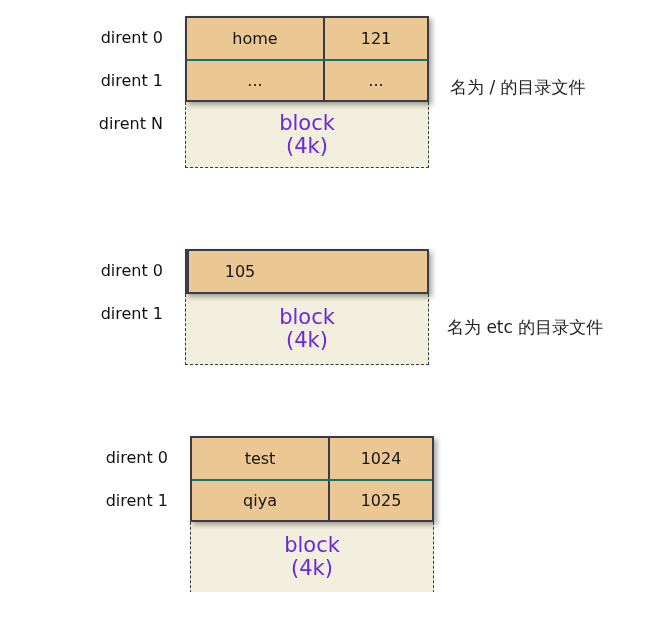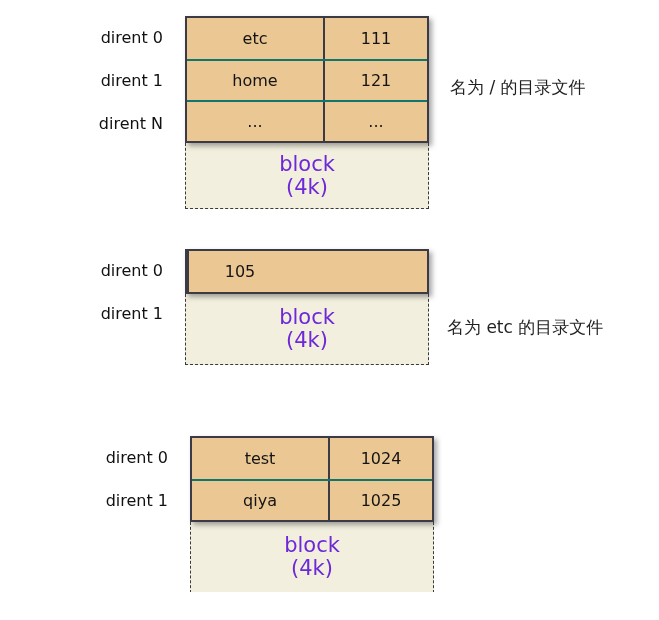--- a/index.html
+++ b/index.html
@@ -101,24 +101,20 @@
 
   <div class="group" style="left:65px; top:16px;">
     <div class="label-col">
       <div class="dirent-label">dirent 0</div>
       <div class="dirent-label">dirent 1</div>
       <div class="dirent-label">dirent N</div>
     </div>
     <div class="table-col">
       <div class="dirent-table">
         <div class="t-row">
-          <div class="cell name">etc</div>
-          <div class="cell num">111</div>
-        </div>
-        <div class="t-row">
           <div class="cell name">home</div>
           <div class="cell num">121</div>
         </div>
         <div class="t-row">
           <div class="cell name">...</div>
           <div class="cell num">...</div>
         </div>
       </div>
       <div class="block-box" style="height:66px;">
         <div class="block-line">block</div>

